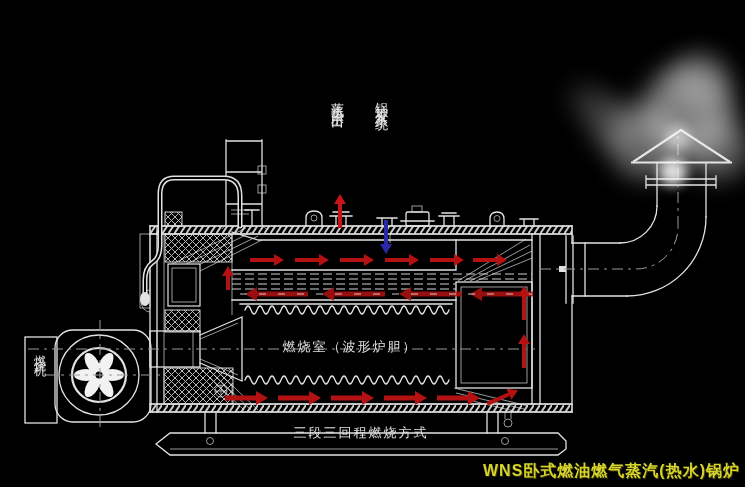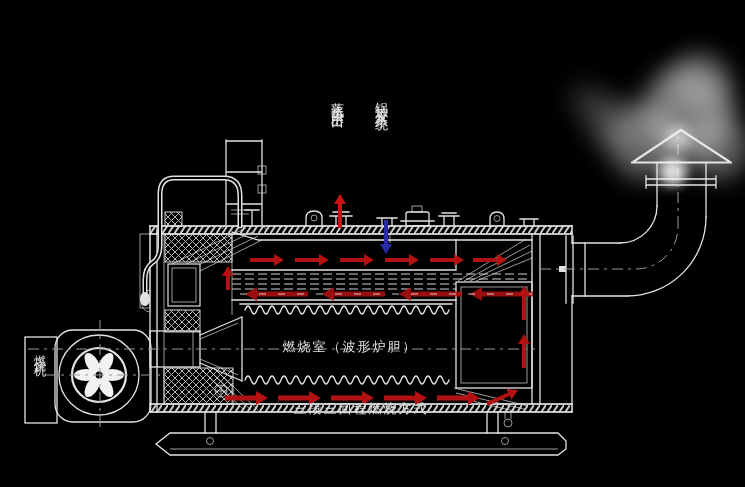--- a/index.html
+++ b/index.html
@@ -263,15 +263,16 @@
   </g>
   <g class="blue">
     <use href="#arrDn34" x="386" y="220"></use>
   </g>
 </svg>
 
 <div class="vlabel" style="left:331px;top:92px;">蒸汽热水出口</div>
 <div class="vlabel" style="left:375px;top:92px;">锅炉补水系统</div>
 <div class="vlabel" style="left:34px;top:345px;font-size:12px;letter-spacing:5px;">燃烧机</div>
 <div class="hlabel" style="left:262px;top:338px;width:176px;">燃烧室（波形炉胆）</div>
-<div class="hlabel" style="left:280px;top:400px;width:162px;">三段三回程燃烧方式</div>
+<div class="hlabel" style="left:280px;top:424px;width:162px;">三段三回程燃烧方式</div>
+<div class="caption" style="left:483px;top:461px;">WNS卧式燃油燃气蒸汽(热水)锅炉</div>
 
 </div>
 
 </body></html>

